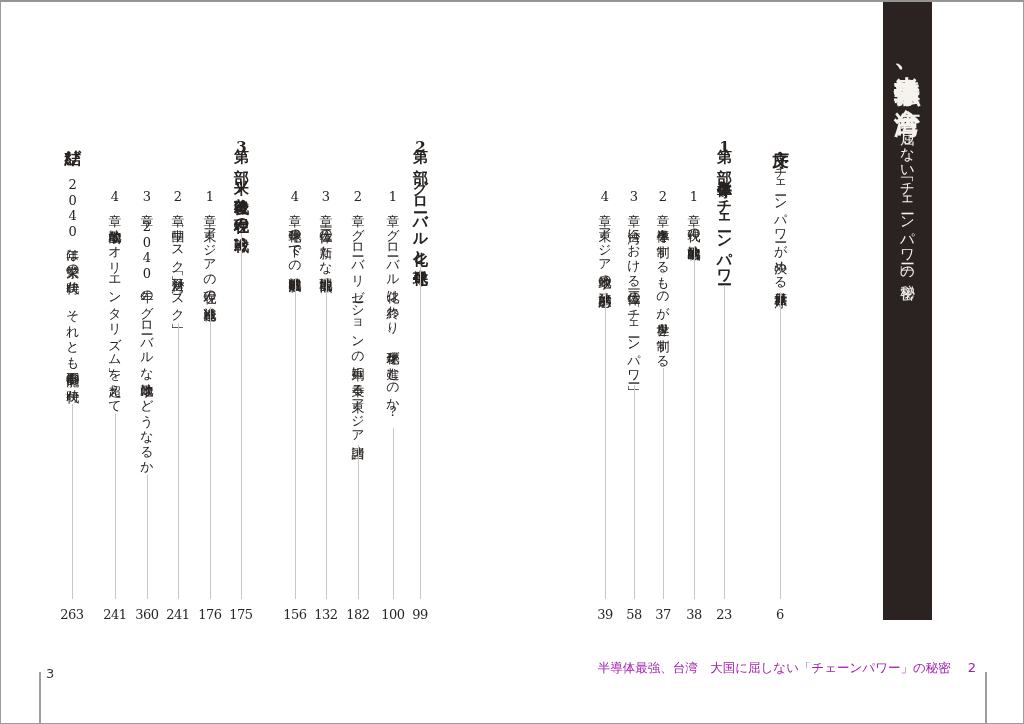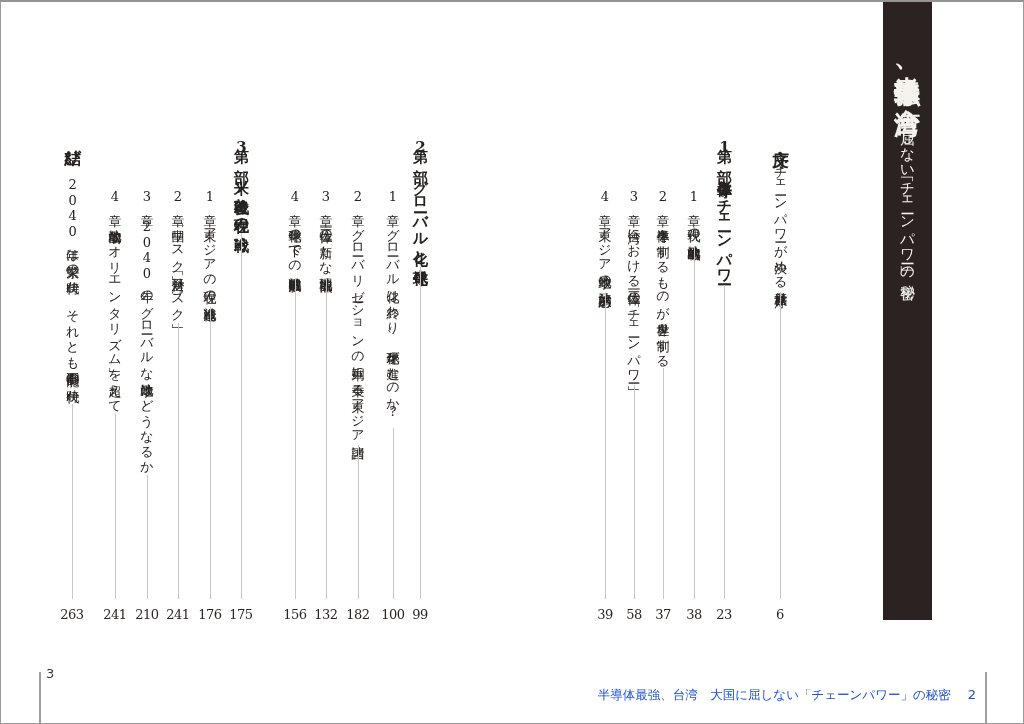--- a/index.html
+++ b/index.html
@@ -74,21 +74,21 @@
   
   .footer-left-folio{
     position:absolute;left:45px;top:665px;
     font-family:"DejaVu Sans","Liberation Sans",sans-serif;
     font-size:13px;color:#3a3a3a;line-height:1;
   }
   .footer-right{
     position:absolute;right:47px;top:659px;
     display:flex;align-items:baseline;gap:17px;
     font-family:"DejaVu Sans","Liberation Sans",sans-serif;
-    color:#1d4ed8;line-height:1;margin-top:27px;
+    color:#a21caf;line-height:1;
   }
   .running-title{font-size:12.5px;}
   .footer-right-folio{font-size:13px;}
   .trim-mark{
     position:absolute;top:670px;bottom:0;
     width:2px;background:#9e9e9e;
   }
   .trim-left{left:38px;}
   .trim-right{left:984px;}
 </style>
@@ -127,21 +127,21 @@
     </div>
     <div class="leader"></div>
     <div class="pagenum">241</div>
   </div>
 
   <div class="col chapter" style="left:133px;">
     <div class="vtext">
       <span>3章</span><span class="ch-title">2040年のグローバルな地政学はどうなるか</span>
     </div>
     <div class="leader"></div>
-    <div class="pagenum">210</div>
+    <div class="pagenum">360</div>
   </div>
 
   <div class="col chapter" style="left:101px;">
     <div class="vtext">
       <span>4章</span><span class="ch-title">地政学的な「オリエンタリズム」を超えて</span>
     </div>
     <div class="leader"></div>
     <div class="pagenum">241</div>
   </div>
 

